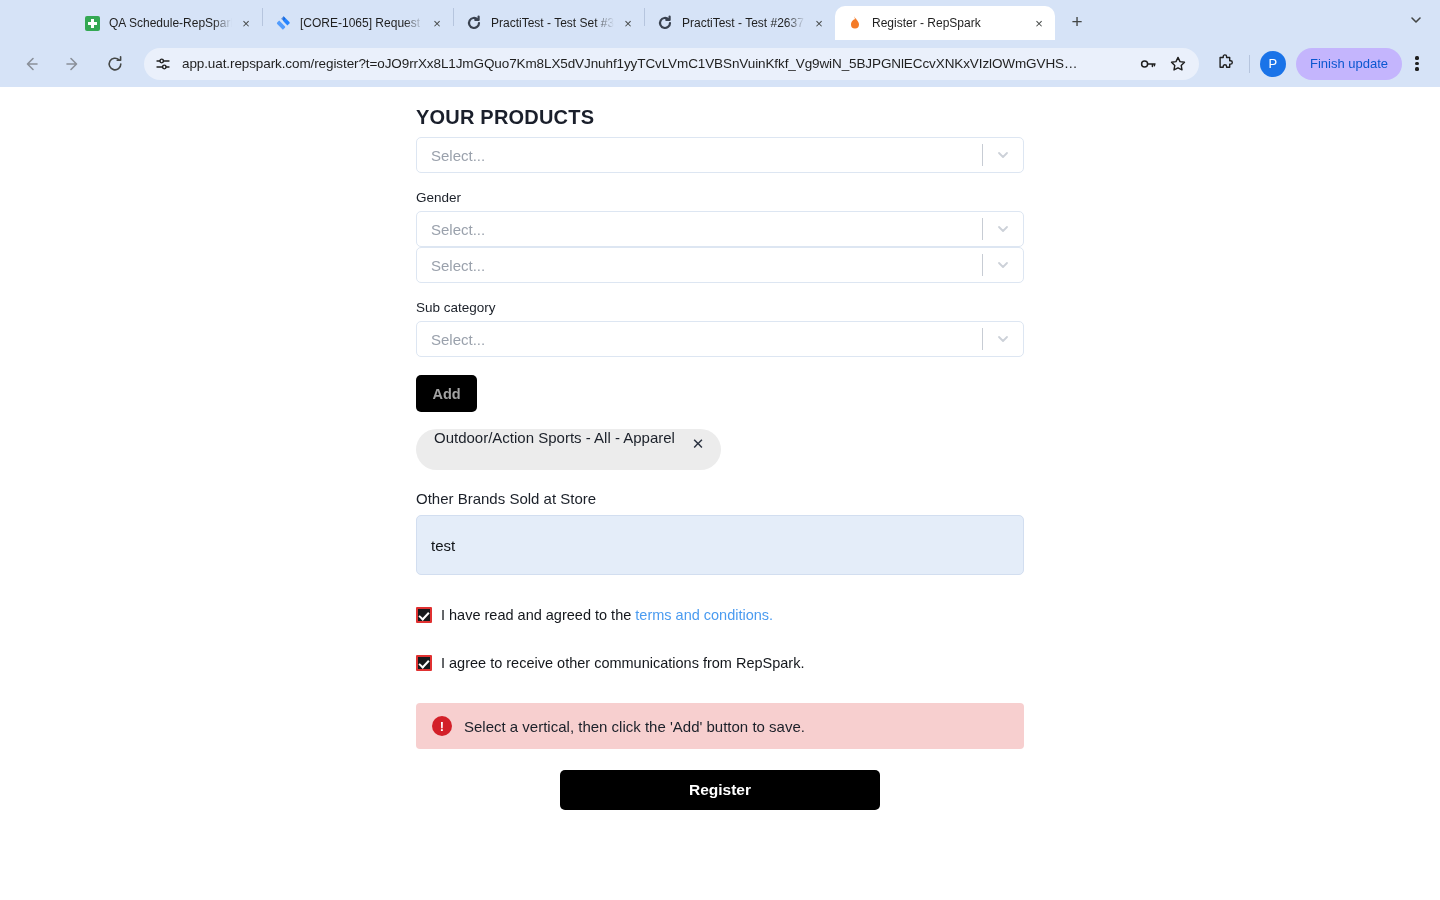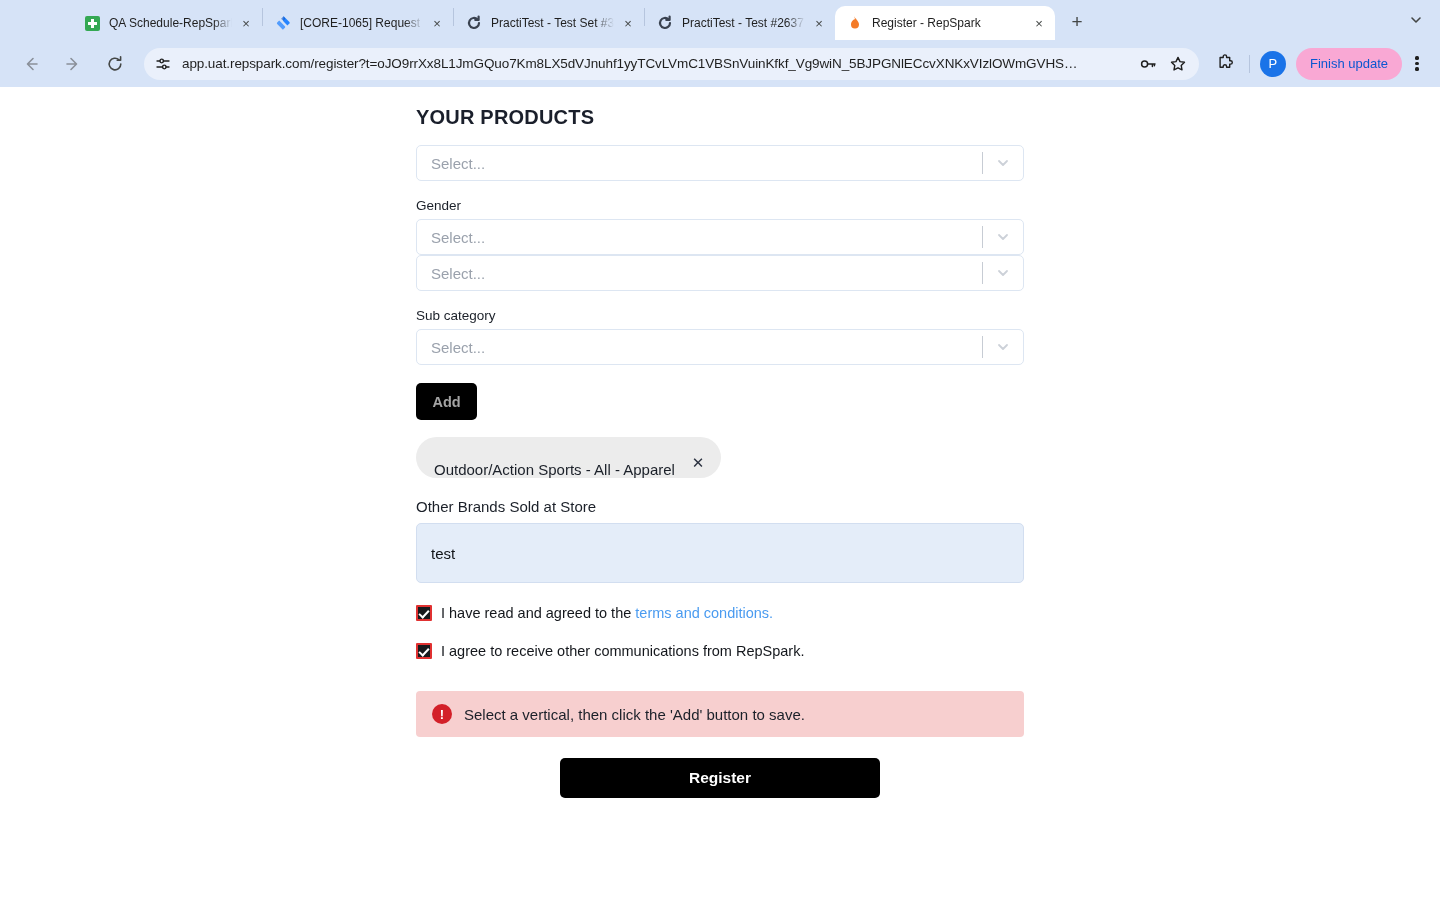--- a/index.html
+++ b/index.html
@@ -181,21 +181,21 @@
     border-radius: 50%;
     background: #1a73e8;
     color: #fff;
     font-size: 13px;
     display: flex; align-items: center; justify-content: center;
     margin-left: 2px;
     flex: 0 0 26px;
   }
   #finish-update-btn {
     height: 32px;
-    background: #f9a8d4;
+    background: #c4b5fd;
     color: #0b57d0;
     border: none;
     border-radius: 16px;
     font-size: 13px;
     font-family: "Liberation Sans", sans-serif;
     padding: 0 14px;
     margin-left: 10px;
     display: flex; align-items: center;
   }
   #chrome-menu-btn {
@@ -223,21 +223,21 @@
     position: absolute;
     left: 416px;
     top: 0;
     width: 608px;
   }
   #section-title {
     font-size: 20px;
     font-weight: bold;
     color: #1a1f2b;
     letter-spacing: 0.2px;
-    margin: 19px 0 16px 0;
+    margin: 19px 0 8px 0;
   }
   .field-label {
     font-size: 13.5px;
     color: #1b2029;
     margin: 17px 0 6px 0;
   }
   .select-box {
     width: 608px;
     height: 36px;
     border: 1px solid #dde6f2;
@@ -285,22 +285,22 @@
     margin-top: 17px;
     display: flex;
     flex-wrap: wrap;
     gap: 10px;
   }
   .chip {
     height: 41px;
     background: #ececec;
     border-radius: 21px;
     display: inline-flex;
-    align-items: flex-end;
-    padding: 14px 8px 0 18px;
+    align-items: flex-start;
+    padding: 0 8px 0 18px;
     font-size: 15px;
     color: #1b2029;
   }
   .chip-close {
     width: 30px; height: 30px;
     display: flex; align-items: center; justify-content: center;
     color: #2b3240;
     font-size: 15px;
     margin-left: 8px;
     border-radius: 50%;
@@ -320,21 +320,21 @@
     font-size: 15px;
     color: #111418;
     padding: 0 14px;
     font-family: "Liberation Sans", sans-serif;
     outline: none;
   }
 
   .check-row {
     display: flex;
     align-items: flex-end;
-    margin-top: 22px;
+    margin-top: 32px;
   }
   .checkbox {
     width: 16px; height: 16px;
     flex: 0 0 16px;
     background: #17191c;
     border: 2px solid #e03131;
     border-radius: 1px;
     margin-right: 9px;
     position: relative;
   }

